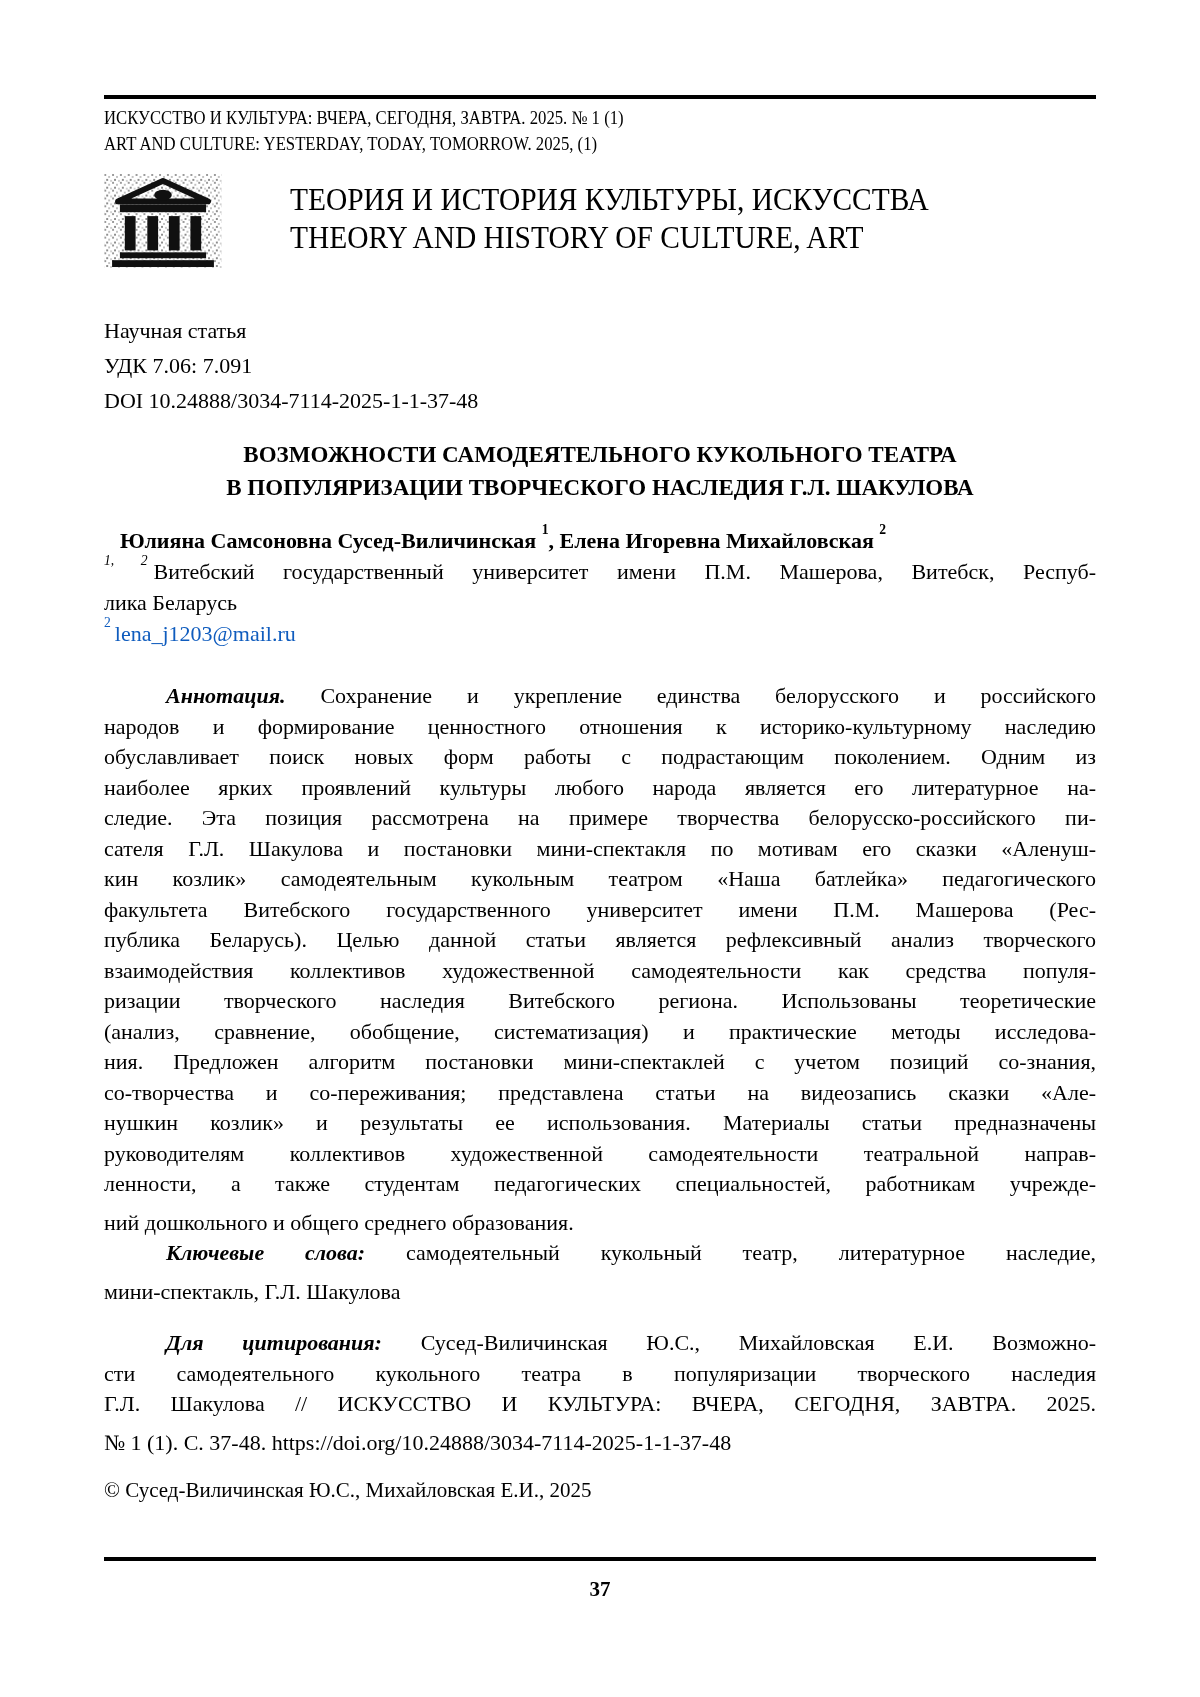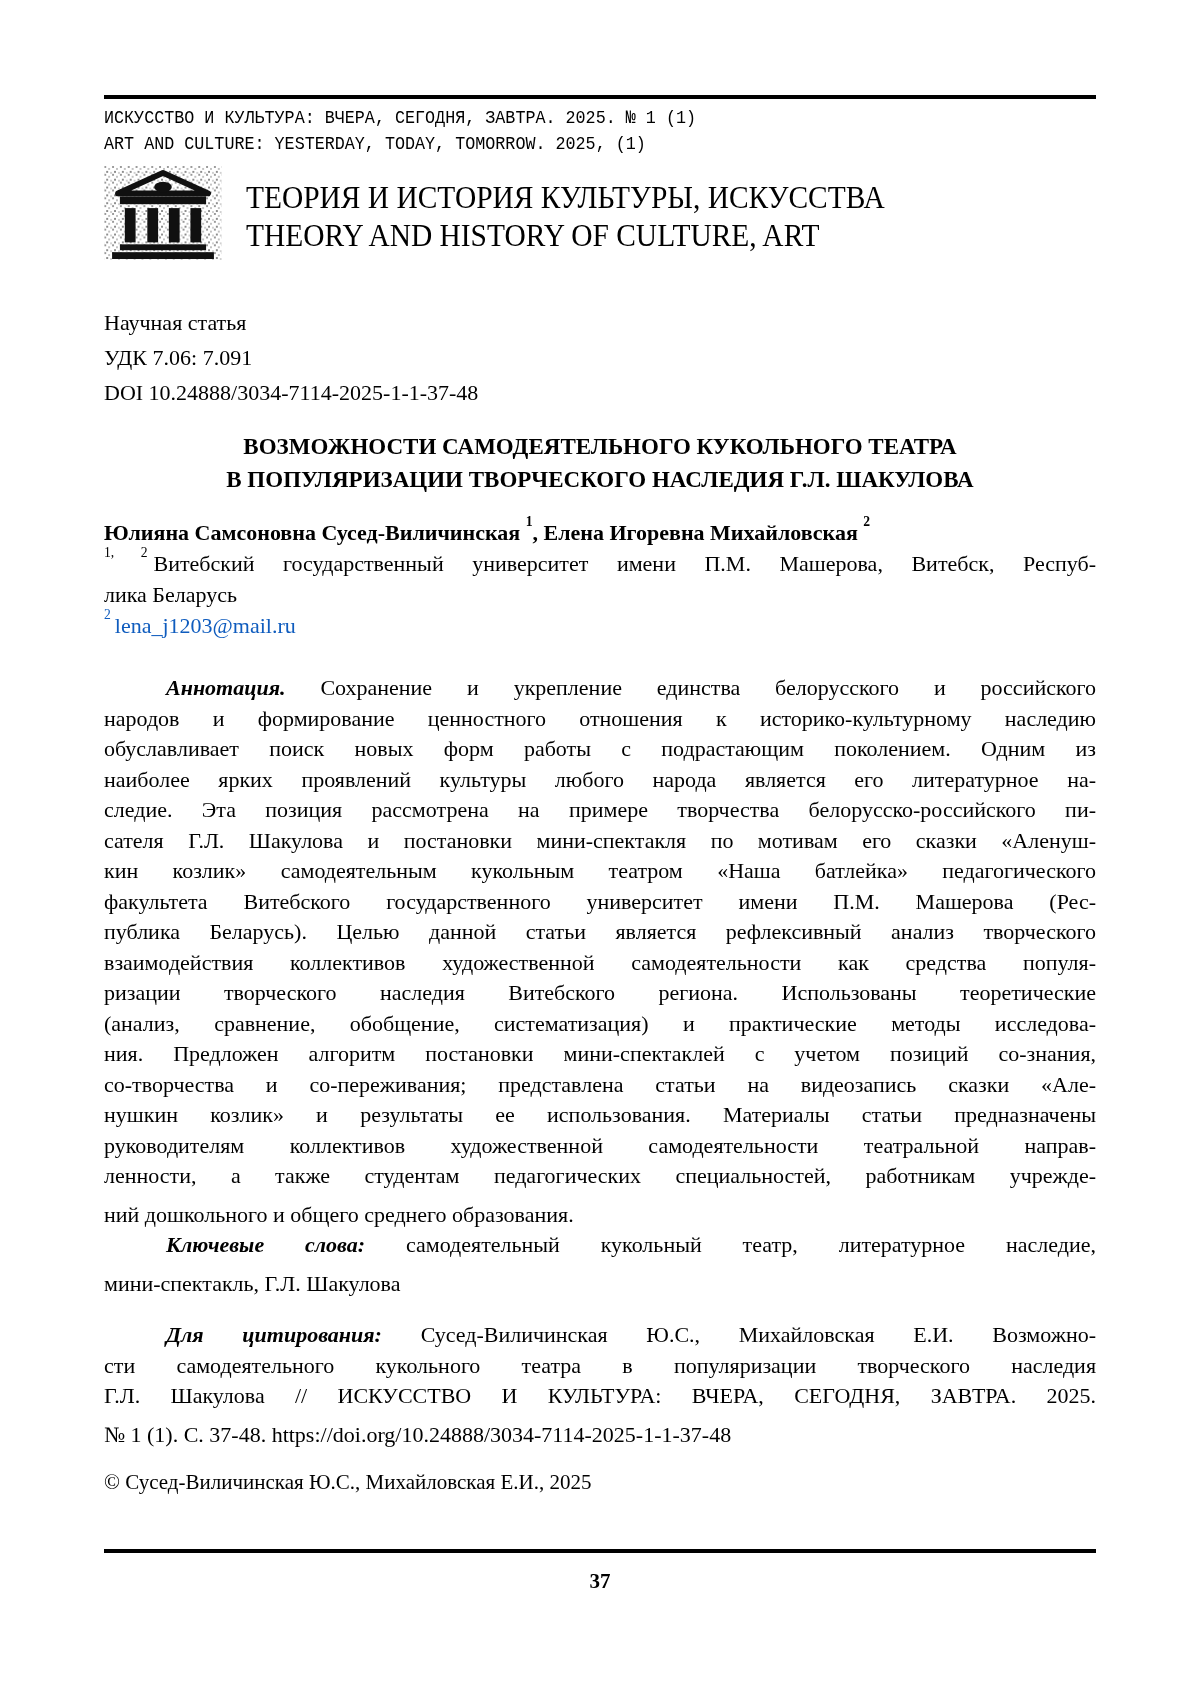--- a/index.html
+++ b/index.html
@@ -11,42 +11,42 @@
     color:#000;
     font-family:"Liberation Serif","DejaVu Serif",serif;
     overflow:hidden;
   }
   .content{margin:0 104px;width:992px;}
   .rule{height:4px;background:#000;}
   .rule-top{margin-top:95px;}
   .rule-bottom{margin-top:52px;}
 
   
-  .running-head{margin-top:6px;font-family:Liberation Mono, monospace;
+  .running-head{margin-top:6px;font-family:Liberation Serif, serif;
     font-size:19px;line-height:26px;color:#000;}
   .condensed{display:inline-block;transform:scaleX(0.88);transform-origin:0 50%;white-space:nowrap;}
 
   
-  .banner{margin-top:9px;display:flex;align-items:center;}
+  .banner{margin-top:17px;display:flex;align-items:flex-start;gap:44px;}
   .logo{width:118px;height:94px;flex:0 0 auto;}
   .banner-text{margin-left:24px;margin-top:6px;font-size:32px;line-height:38px;letter-spacing:0;}
   .banner-line{display:inline-block;transform:scaleX(0.92);transform-origin:0 50%;white-space:nowrap;}
 
   
   .meta{margin-top:45px;font-size:22px;line-height:35px;}
 
   
   .article-title{margin-top:20px;text-align:center;font-weight:bold;font-size:23px;line-height:33px;}
 
   
-  .authors{margin-top:21px;font-size:22px;line-height:31px;font-weight:bold;}
+  .authors{margin-top:21px;font-size:22px;line-height:31px;font-weight:bold;margin-left:16px;}
   .front{font-size:22px;line-height:31px;}
   sup.s{font-size:0.62em;position:relative;top:-0.45em;line-height:0;}
   .authors sup.s{font-weight:bold;}
-  .affil-sup{margin-right:6px;}
+  .affil-sup{margin-right:6px;font-style:italic;}
   .email-row .s{margin-right:4px;}
   .link{color:var(--link,#0f5cbe);cursor:pointer;text-decoration:none;}
 
   
   .bodyblock{margin-top:32px;font-size:22px;line-height:30.5px;}
   .bline{white-space:nowrap;}
   .j{white-space:normal;text-align:justify;text-align-last:justify;}
   .last{text-align:left;text-align-last:left;white-space:normal;margin-top:8px;}
   .indent{padding-left:62px;}
   .lead{font-weight:bold;font-style:italic;}

